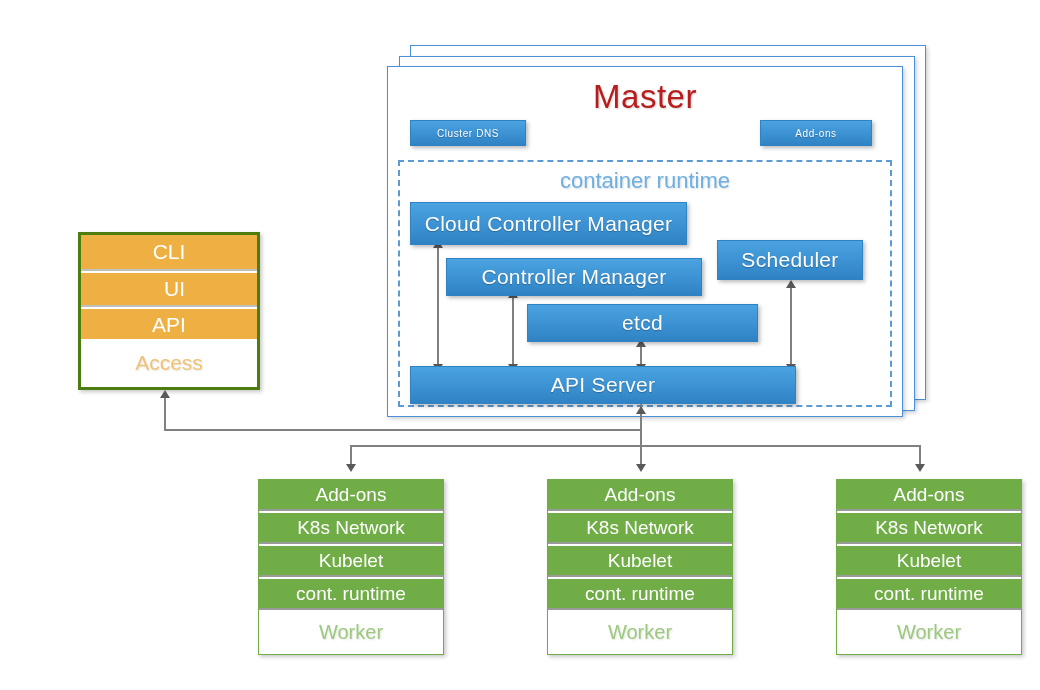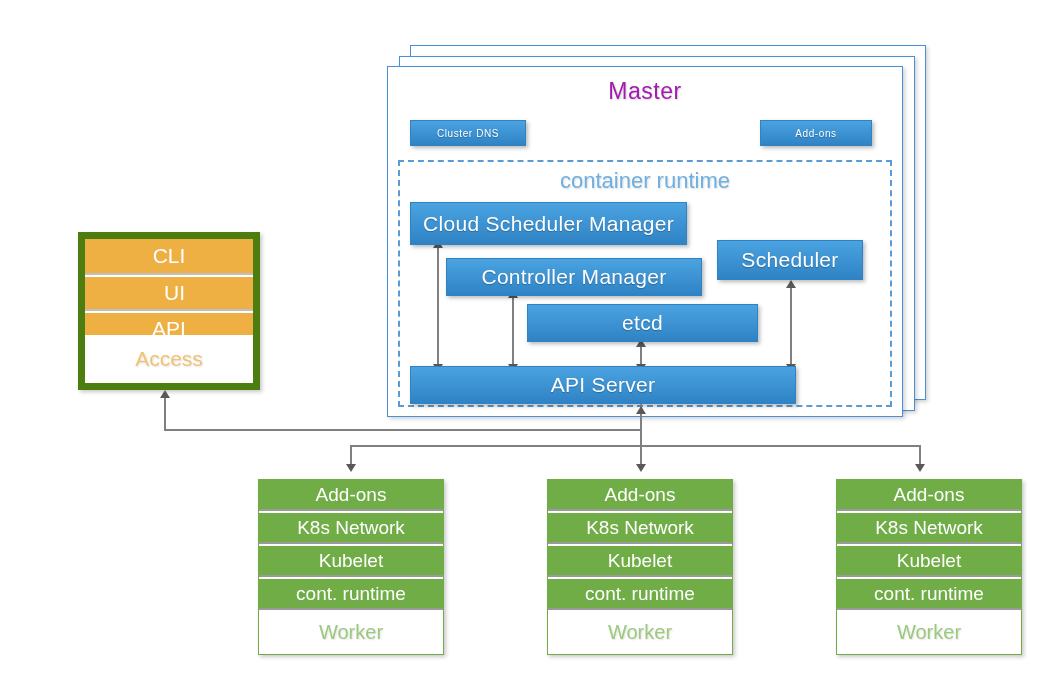--- a/index.html
+++ b/index.html
@@ -29,22 +29,22 @@
   .master-frame.back  { left: 410px; top: 45px;  width: 516px; height: 355px; }
   .master-frame.mid   { left: 399px; top: 56px;  width: 516px; height: 355px; }
   .master-frame.front { left: 387px; top: 66px;  width: 516px; height: 351px; }
 
   .master-title {
     position: absolute;
     left: 387px;
     top: 78px;
     width: 516px;
     text-align: center;
-    font-size: 23px;
-    color: #a21caf;
+    font-size: 33px;
+    color: #b91c1c;
     letter-spacing: 0.5px;
     text-shadow: 1px 1px 2px rgba(0,0,0,0.18);
   }
 
   
   .blue-box {
     position: absolute;
     box-sizing: border-box;
     background: linear-gradient(to bottom, #4aa3e0 0%, #3e94d4 45%, #2f83c4 100%);
     border: 1px solid #2f83c4;
@@ -81,21 +81,21 @@
     text-shadow: 1px 1px 2px rgba(0,0,0,0.15);
   }
 
   
   .stack-frame {
     position: absolute;
     box-sizing: border-box;
     background: #ffffff;
     box-shadow: 2px 2px 4px rgba(0,0,0,0.22);
   }
-  .stack-frame.orange { border: 7px solid #4d7c0f; }
+  .stack-frame.orange { border: 3px solid #4d7c0f; }
   .stack-frame.green  { border: 1px solid #70ad47; }
 
   .bar {
     position: absolute;
     left: 0;
     right: 0;
     display: flex;
     align-items: center;
     justify-content: center;
     color: #ffffff;
@@ -158,21 +158,21 @@
   <div class="arw down" style="left:508px; top:364px;"></div>
 
   <div class="ln-v" style="left:640px; top:345px; height:21px;"></div>
   <div class="arw up" style="left:636px; top:339px;"></div>
   <div class="arw down" style="left:636px; top:364px;"></div>
 
   <div class="ln-v" style="left:790px; top:286px; height:80px;"></div>
   <div class="arw up" style="left:786px; top:280px;"></div>
   <div class="arw down" style="left:786px; top:364px;"></div>
 
-  <div class="blue-box big-node" style="left:410px; top:202px; width:277px; height:43px;">Cloud Scheduler Manager</div>
+  <div class="blue-box big-node" style="left:410px; top:202px; width:277px; height:43px;">Cloud Controller Manager</div>
 
   <div class="blue-box big-node" style="left:446px; top:258px; width:256px; height:38px;">Controller Manager</div>
 
   <div class="blue-box big-node" style="left:717px; top:240px; width:146px; height:40px;">Scheduler</div>
 
   <div class="blue-box big-node" style="left:527px; top:304px; width:231px; height:38px;">etcd</div>
 
   <div class="blue-box big-node" style="left:410px; top:366px; width:386px; height:38px;">API Server</div>
 
   <div class="stack-frame orange" style="left:78px; top:232px; width:182px; height:158px;">

